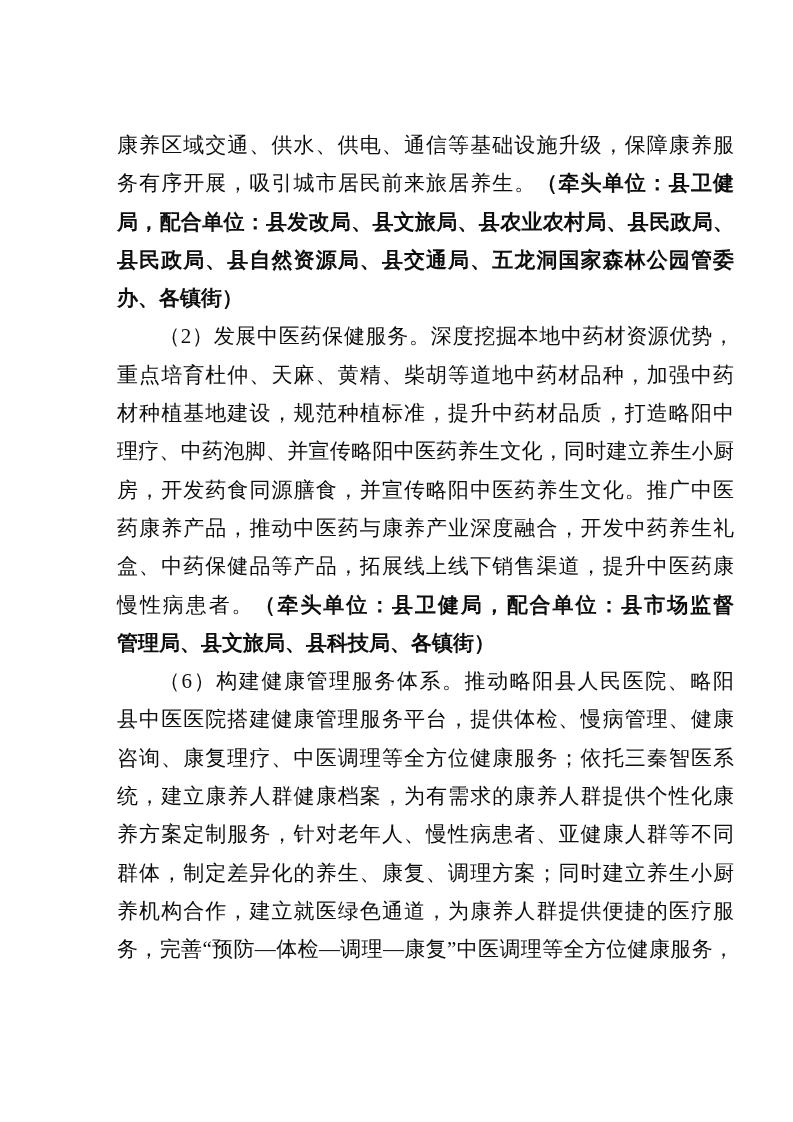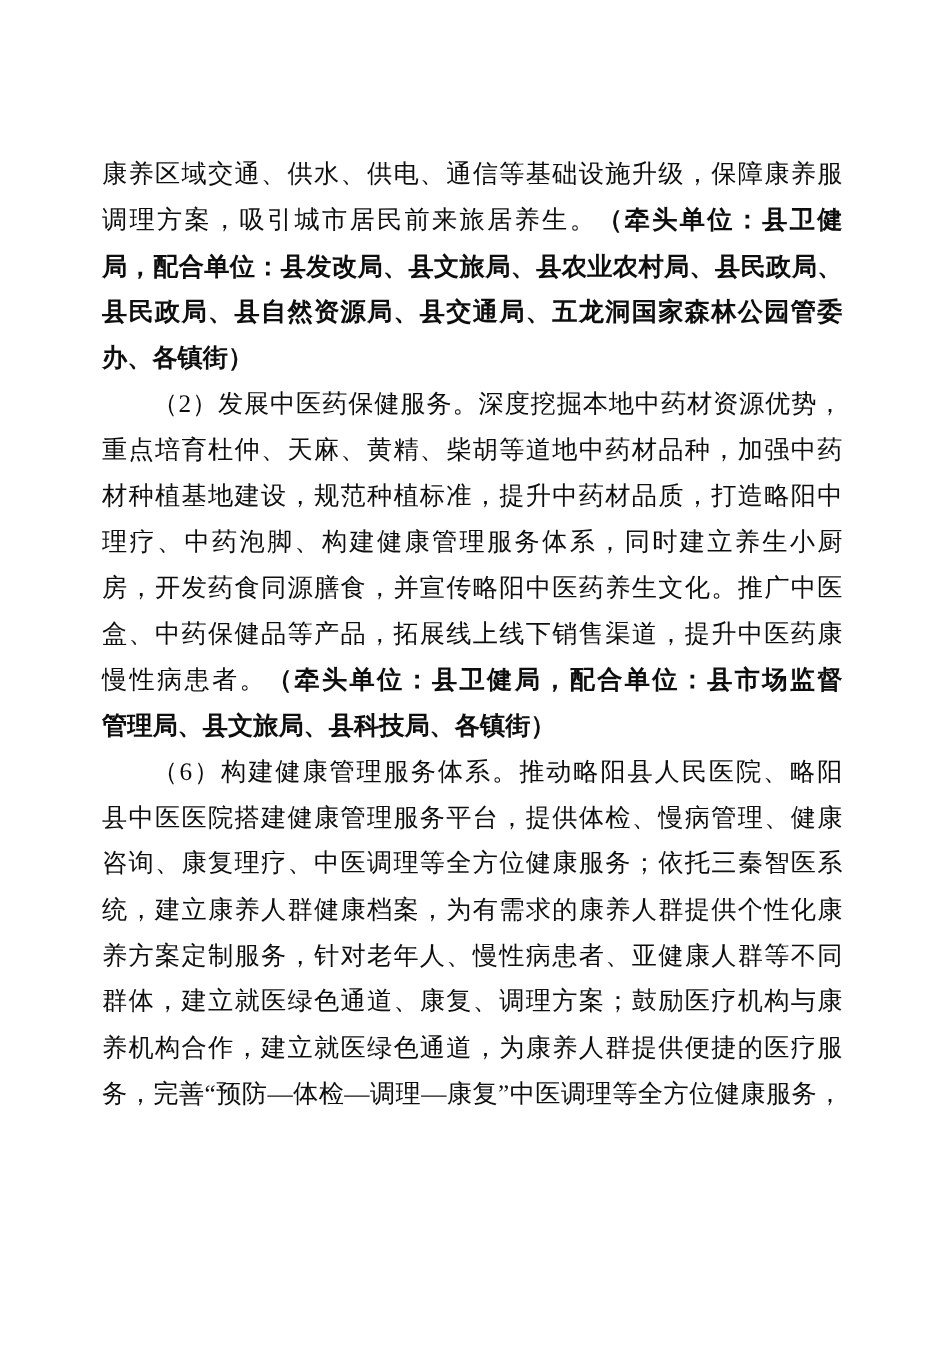--- a/index.html
+++ b/index.html
@@ -15,21 +15,21 @@
     font-family: "Liberation Serif", "DejaVu Serif", serif;
     color: #0e0e0e;
   }
   .page {
     position: absolute;
     inset: 0;
     background: #ffffff;
   }
   .text-block {
     position: absolute;
-    left: 85px;
+    left: 117px;
     top: 126px;
     width: 617px;
   }
   .paragraph {
     margin: 0;
     padding: 0;
   }
   .line {
     height: 38.3px;
     line-height: 38.3px;
@@ -54,39 +54,40 @@
     font-weight: 700;
   }
 </style>
 </head>
 <body>
 
 <div class="page">
   <div class="text-block" style="color: rgb(14, 14, 14);">
       <div class="paragraph">
         <div class="line fill"><span class="seg">康养区域交通、供水、供电、通信等基础设施升级，保障康养服</span></div>
-        <div class="line fill"><span class="seg">调理方案，吸引城市居民前来旅居养生。</span><span class="seg bold">（牵头单位：县卫健</span></div>
+        <div class="line fill"><span class="seg">务有序开展，吸引城市居民前来旅居养生。</span><span class="seg bold">（牵头单位：县卫健</span></div>
         <div class="line fill"><span class="seg bold">局，配合单位：县发改局、县文旅局、县农业农村局、县民政局、</span></div>
         <div class="line fill"><span class="seg bold">县民政局、县自然资源局、县交通局、五龙洞国家森林公园管委</span></div>
         <div class="line short"><span class="seg bold">办、各镇街）</span></div>
       </div>
       <div class="paragraph">
         <div class="line fill indent"><span class="seg">（2）发展中医药保健服务。深度挖掘本地中药材资源优势，</span></div>
         <div class="line fill"><span class="seg">重点培育杜仲、天麻、黄精、柴胡等道地中药材品种，加强中药</span></div>
         <div class="line fill"><span class="seg">材种植基地建设，规范种植标准，提升中药材品质，打造略阳中</span></div>
-        <div class="line fill"><span class="seg">理疗、中药泡脚、构建健康管理服务体系，同时建立养生小厨</span></div>
+        <div class="line fill"><span class="seg">理疗、中药泡脚、并宣传略阳中医药养生文化，同时建立养生小厨</span></div>
         <div class="line fill"><span class="seg">房，开发药食同源膳食，并宣传略阳中医药养生文化。推广中医</span></div>
+        <div class="line fill"><span class="seg">药康养产品，推动中医药与康养产业深度融合，开发中药养生礼</span></div>
         <div class="line fill"><span class="seg">盒、中药保健品等产品，拓展线上线下销售渠道，提升中医药康</span></div>
         <div class="line fill"><span class="seg">慢性病患者。</span><span class="seg bold">（牵头单位：县卫健局，配合单位：县市场监督</span></div>
         <div class="line short"><span class="seg bold">管理局、县文旅局、县科技局、各镇街）</span></div>
       </div>
       <div class="paragraph">
         <div class="line fill indent"><span class="seg">（6）构建健康管理服务体系。推动略阳县人民医院、略阳</span></div>
         <div class="line fill"><span class="seg">县中医医院搭建健康管理服务平台，提供体检、慢病管理、健康</span></div>
         <div class="line fill"><span class="seg">咨询、康复理疗、中医调理等全方位健康服务；依托三秦智医系</span></div>
         <div class="line fill"><span class="seg">统，建立康养人群健康档案，为有需求的康养人群提供个性化康</span></div>
         <div class="line fill"><span class="seg">养方案定制服务，针对老年人、慢性病患者、亚健康人群等不同</span></div>
-        <div class="line fill"><span class="seg">群体，建立就医绿色通道、康复、调理方案；鼓励医疗机构与康</span></div>
+        <div class="line fill"><span class="seg">群体，制定差异化的养生、康复、调理方案；同时建立养生小厨</span></div>
         <div class="line fill"><span class="seg">养机构合作，建立就医绿色通道，为康养人群提供便捷的医疗服</span></div>
         <div class="line fill"><span class="seg">务，完善“预防—体检—调理—康复”中医调理等全方位健康服务，</span></div>
       </div>
     </div>
 </div>
 
 </body></html>

